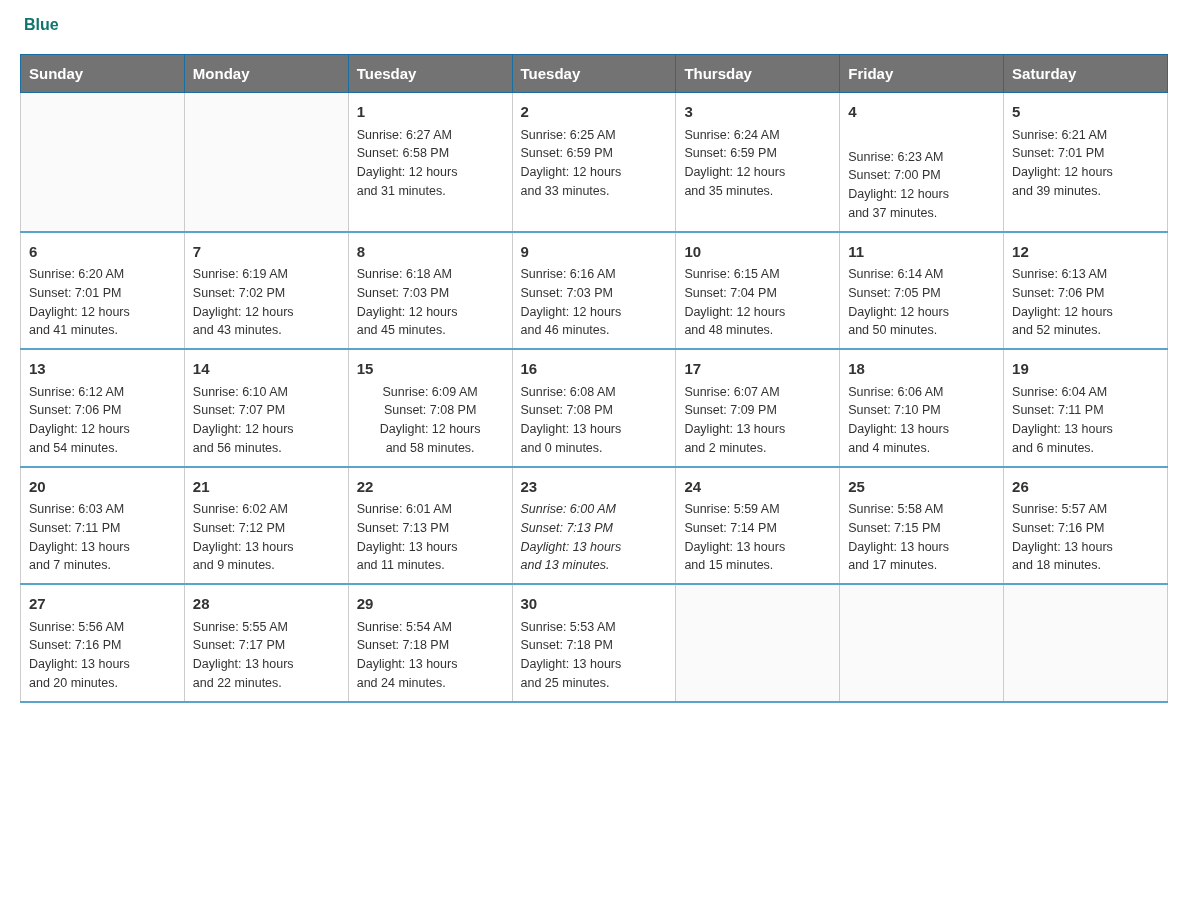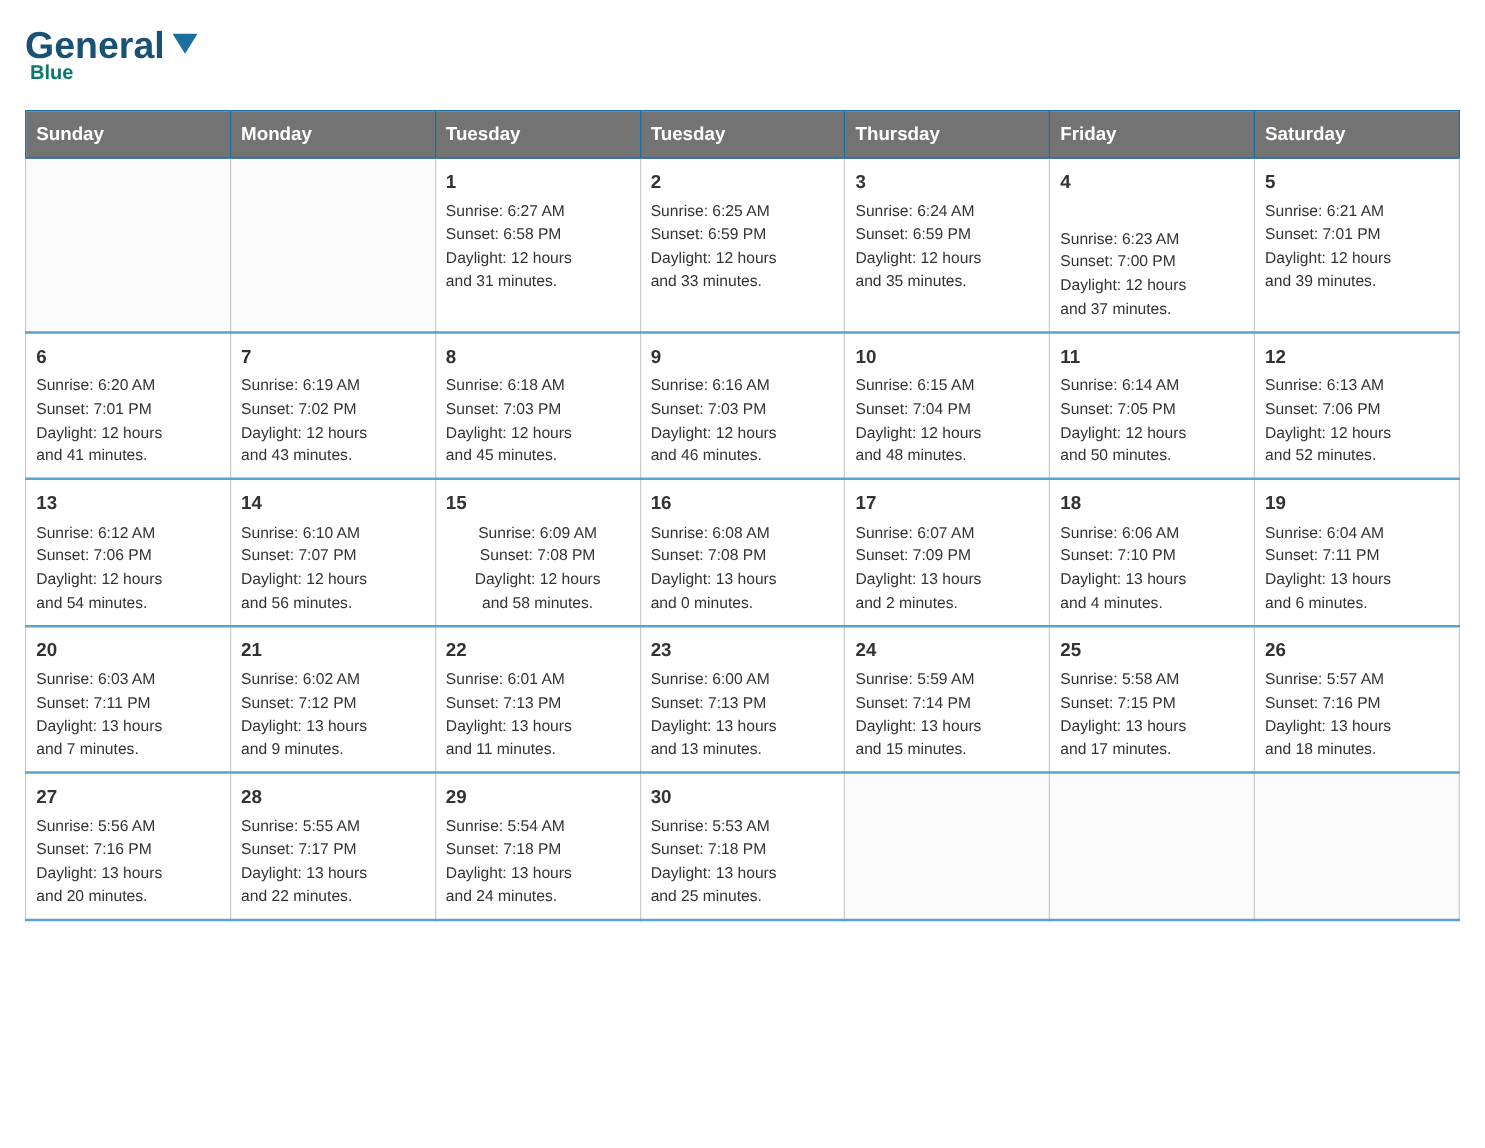--- a/index.html
+++ b/index.html
@@ -75,26 +75,20 @@
     }
     tbody td:empty {
       background: #fafafa;
     }
   </style>
 </head>
 <body>
 
 <div class="header">
   <div class="logo">
-    <div style="display:flex; align-items:center;">
-      <span style="font-size:30px; font-weight:bold; color:#1a5276;">General</span>
-      <svg width="28" height="28" viewBox="0 0 28 28" style="margin-left:2px; margin-top:-4px;">
-        <polygon points="4,6 24,6 14,22" fill="#1a6fa0"></polygon>
-      </svg>
-    </div>
     <span style="font-size:16px; font-weight:bold; color:#0f766e; margin-left:4px; margin-top:-4px;">Blue</span>
   </div>
   <div class="title-block">
     <div class="main-title"></div>
     <div class="subtitle"></div>
   </div>
 </div>
 
 <table>
   <thead>
@@ -267,21 +261,21 @@
         </td>
         <td>
           <span class="day-number">22</span>
           <div class="day-info" style="white-space: pre-line;">Sunrise: 6:01 AM
 Sunset: 7:13 PM
 Daylight: 13 hours
 and 11 minutes.</div>
         </td>
         <td>
           <span class="day-number">23</span>
-          <div class="day-info" style="white-space: pre-line;">Sunrise: 6:00 AM
+          <div class="day-info" style="white-space: pre-line; font-style: italic;">Sunrise: 6:00 AM
 Sunset: 7:13 PM
 Daylight: 13 hours
 and 13 minutes.</div>
         </td>
         <td>
           <span class="day-number">24</span>
           <div class="day-info" style="white-space: pre-line;">Sunrise: 5:59 AM
 Sunset: 7:14 PM
 Daylight: 13 hours
 and 15 minutes.</div>

